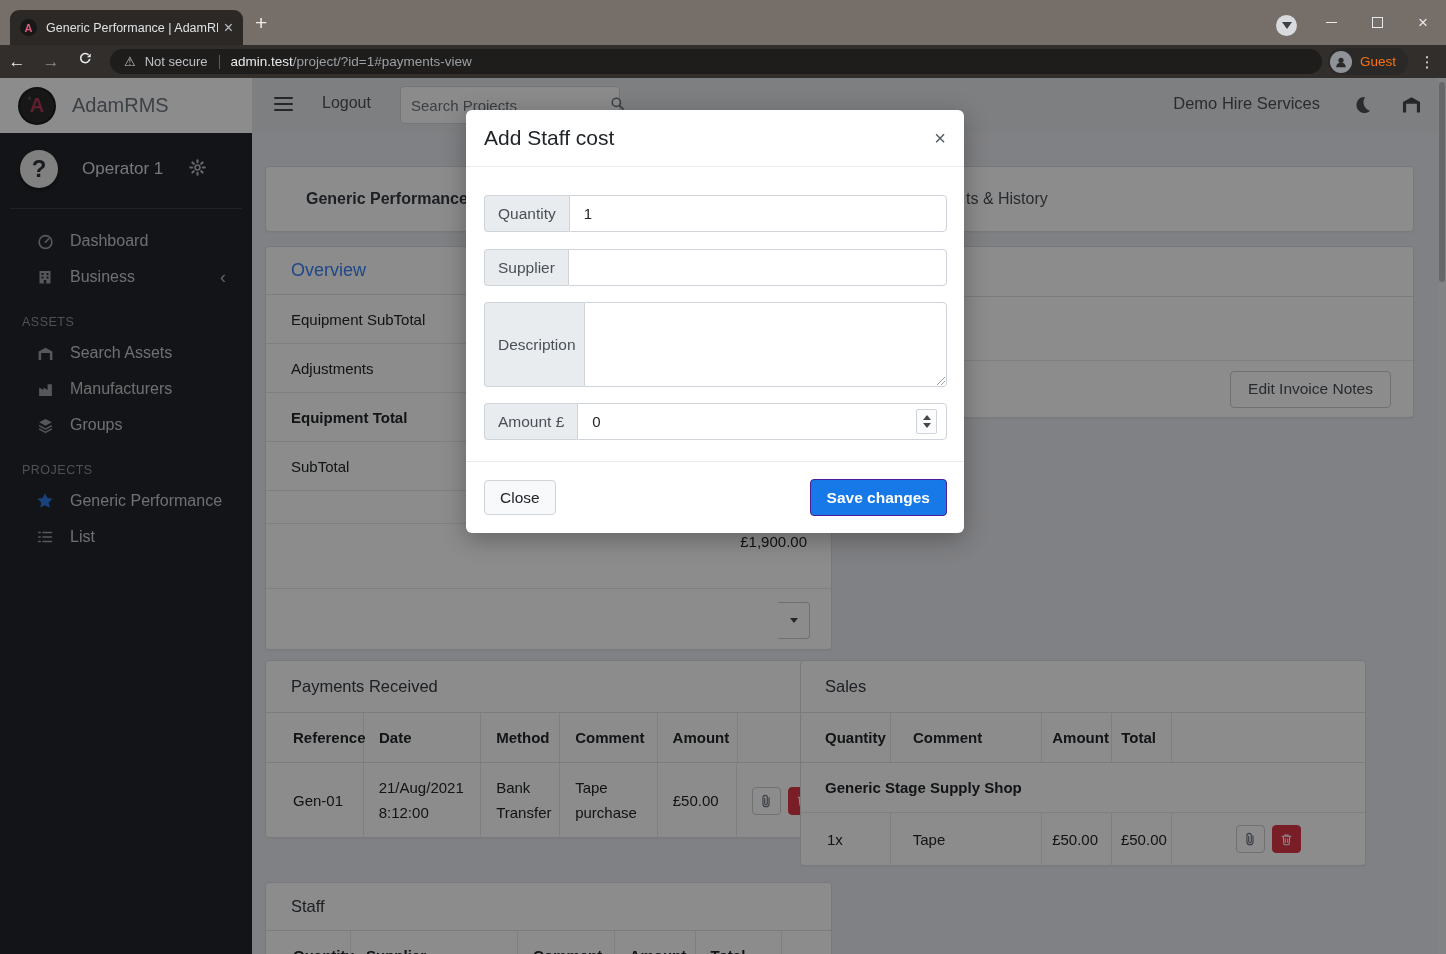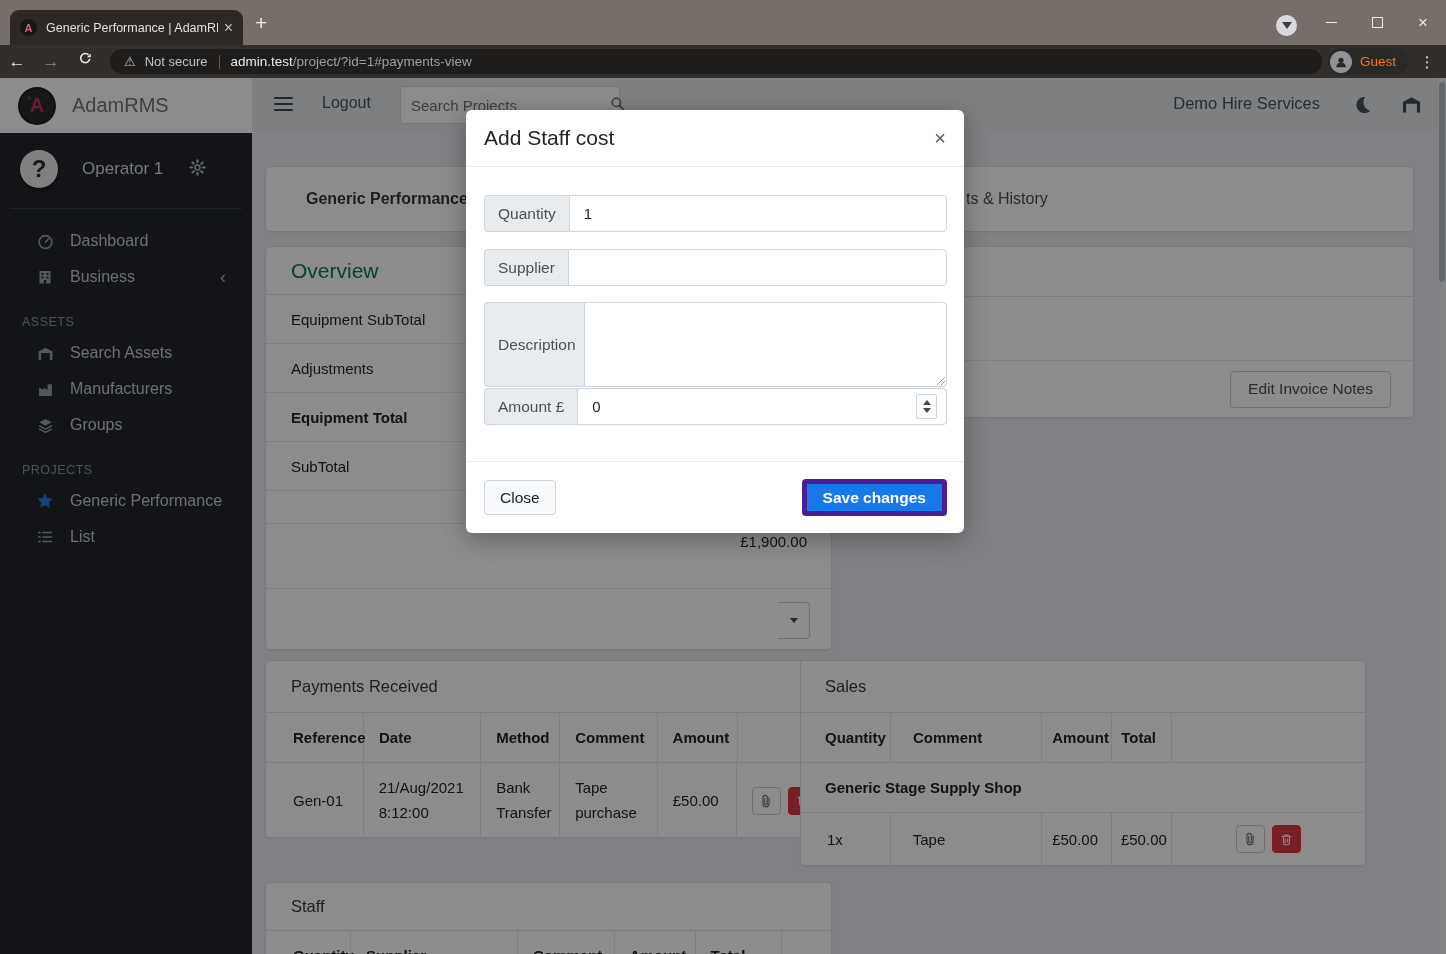--- a/index.html
+++ b/index.html
@@ -78,21 +78,21 @@
   .searchbox input::placeholder { color:#6c757d; }
   .search-ic { color:#6c757d; }
   .instance { position:absolute; right:126px; top:16px; font-size:16.5px; color:#4b5258;margin-left:22px; }
   .moon-ic { position:absolute; right:74px; top:17px; }
   .warehouse-ic { position:absolute; right:24px; top:16px; color:#43484d; }
 
   
   .card { position:absolute; background:#fff; border:1px solid #d9dde1; border-radius:4px; box-shadow:0 1px 2px rgba(60,64,67,.06); }
   .card-header { border-bottom:1px solid #dee2e6; display:flex; align-items:center; }
 
-  .ov-title { font-size:21px; color:#0f766e; }
+  .ov-title { font-size:18px; color:#3b82f6; }
   .ov-row { height:49px; border-bottom:1px solid #e3e7ea; display:flex; align-items:center; padding-left:25px;
             font-size:15px; color:#212529; }
   .gt-row { height:65px; border-bottom:1px solid #e3e7ea; display:flex; padding:9px 24px 0 263px; }
   .gt-label { font-weight:bold; font-size:15px; color:#212529; width:120px; line-height:1.6; }
   .gt-value { margin-left:auto; font-size:15px; color:#212529; }
   .btn-row { height:62px; display:flex; align-items:center; justify-content:flex-end; padding-right:21px; }
 
   .btn-outline { background:#fff; border:1px solid #c8ccd0; border-radius:4px; color:#495057; font-size:15.5px;
                  height:37px; display:inline-flex; align-items:center; padding:0 17px; font-family:"Liberation Sans", sans-serif;}
   .split { display:inline-flex; }
@@ -132,30 +132,30 @@
               padding-left:14px; outline:none; font-family:"Liberation Sans", sans-serif; min-width:0;}
   .ig-q { height:37px; }
   .ig-gap { margin-top:17px; }
   .ig-desc { height:85px; margin-top:16px; }
   .ig-desc .ig-label { width:100px; }
   .ig-desc textarea { flex:1; border:1px solid #ced4da; border-radius:0 4px 4px 0; resize:none; outline:none; position:relative; }
   .desc-wrap { flex:1; position:relative; display:flex; }
   .resize-handle { position:absolute; right:2px; bottom:2px; width:10px; height:10px;
       background:repeating-linear-gradient(135deg, transparent 0 2px, #9aa0a6 2px 3px);
       clip-path:polygon(100% 0, 100% 100%, 0 100%); }
-  .ig-amount { height:37px; margin-top:1px; position:relative; }
+  .ig-amount { height:37px; margin-top:16px; position:relative; }
   .spinner { position:absolute; right:10px; top:6px; width:21px; height:25px; border:1px solid #cfd4da; background:#fcfcfd;
              display:flex; flex-direction:column; align-items:center; justify-content:center; gap:3px; border-radius:2px;}
   .sp-up { width:0; height:0; border-left:4px solid transparent; border-right:4px solid transparent; border-bottom:5px solid #43484d;}
   .sp-dn { width:0; height:0; border-left:4px solid transparent; border-right:4px solid transparent; border-top:5px solid #43484d;}
   .modal-footer { position:absolute; left:0; right:0; bottom:0; height:72px; border-top:1px solid #e9ecef;
                   display:flex; align-items:center; padding:0 17px 0 18px; }
   .btn-light { background:#f8f9fa; border:1px solid #ced4da; border-radius:4px; height:35px; padding:0 15px;
                font-size:15.5px; color:#212529; font-family:"Liberation Sans", sans-serif; }
-  .btn-primary { margin-left:auto; background:#1778e8; border:5px solid #4c1d95; border-radius:4px; height:37px;
+  .btn-primary { margin-left:auto; background:#1778e8; border:1px solid #4c1d95; border-radius:4px; height:37px;
                  padding:0 16px; font-size:15.5px; color:#fff; font-weight:bold; font-family:"Liberation Sans", sans-serif; }
 
   .scrollbar { position:absolute; right:0; top:0; width:8px; height:876px; background:#eceef0; }
   .scroll-thumb { position:absolute; right:1px; top:4px; width:6px; height:200px; background:#b9bdc1; border-radius:3px; }
 </style>
 </head>
 <body>
 
 <div class="screen">
 

